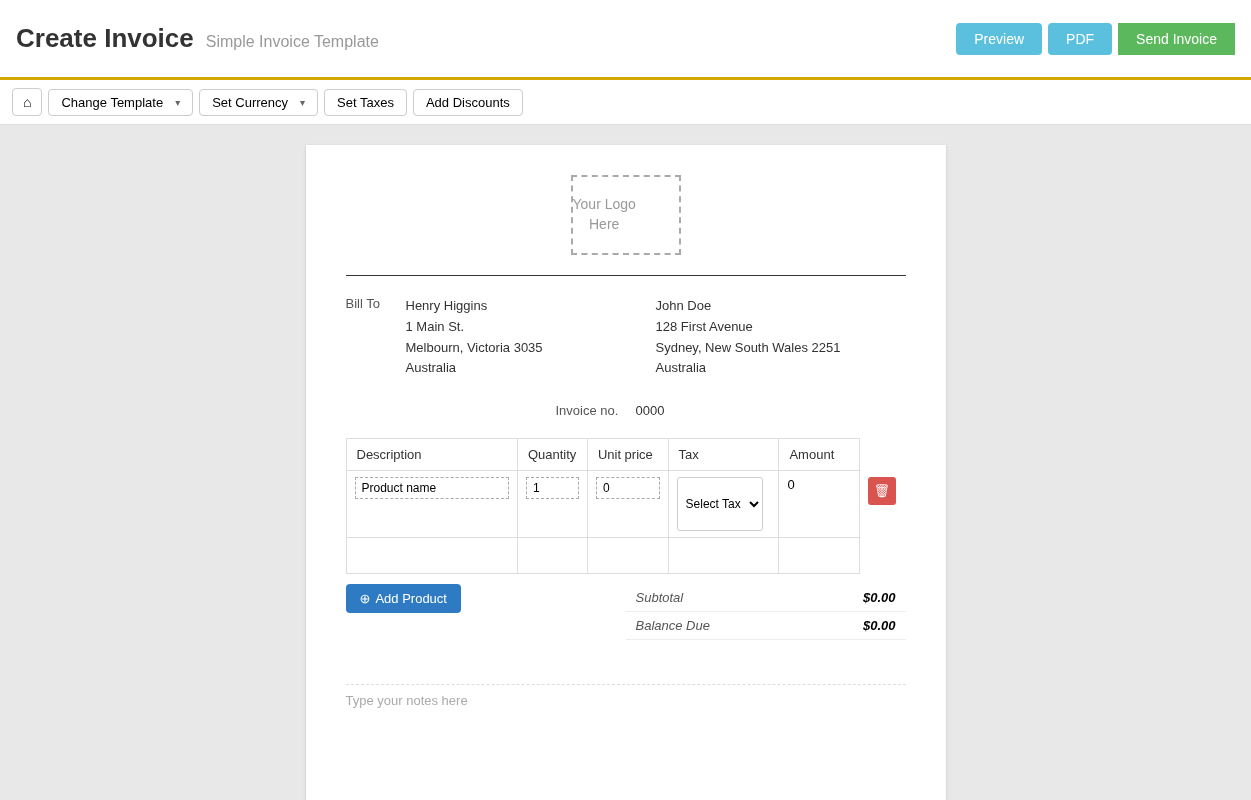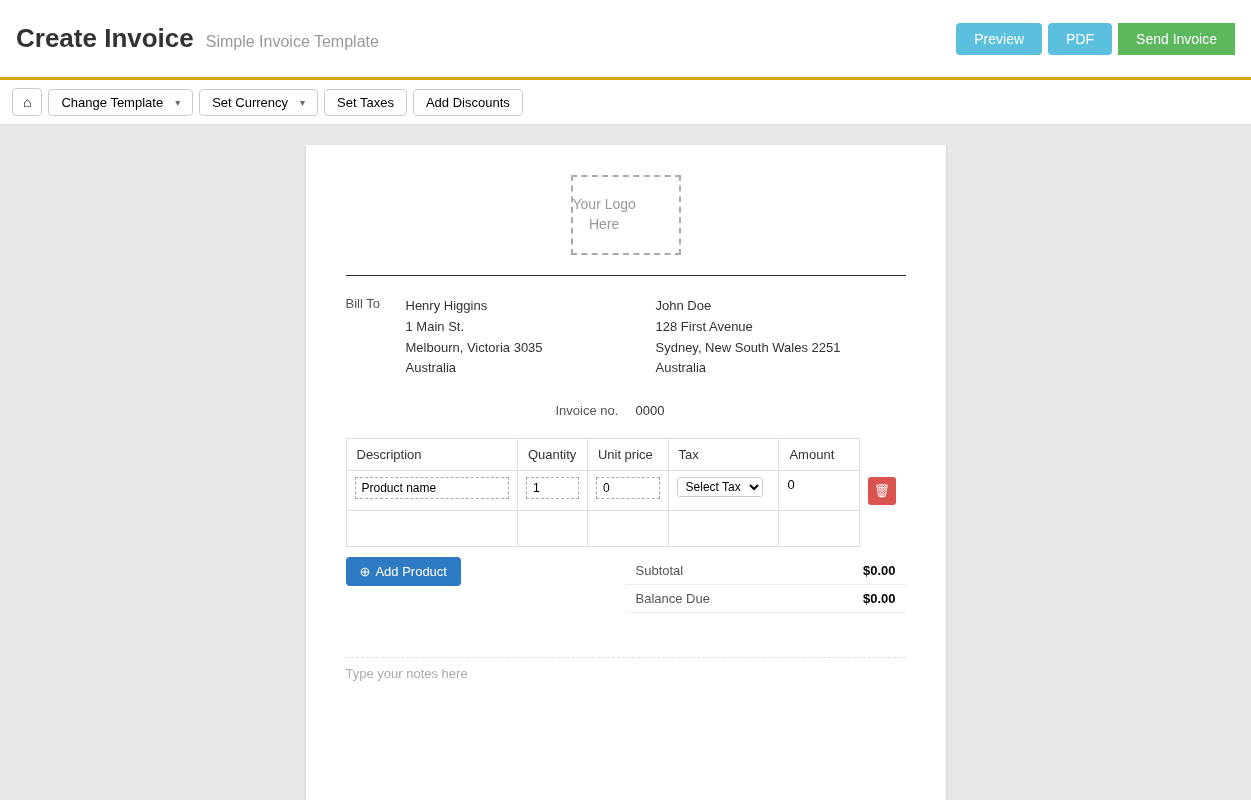--- a/index.html
+++ b/index.html
@@ -161,21 +161,21 @@
       background: transparent;
     }
     .tax-select-container {
       display: flex;
       align-items: center;
       gap: 2px;
     }
     .tax-select {
       border: 1px solid #ccc;
       border-radius: 3px;
-      padding: 1px 4px;
+      padding: 18px 4px;
       font-size: 12px;
       background: #fff;
       cursor: pointer;
     }
     .delete-btn {
       background: #d9534f;
       color: #fff;
       border: none;
       border-radius: 3px;
       width: 28px;
@@ -211,20 +211,21 @@
 
     
     .totals-section {
       display: flex;
       justify-content: flex-end;
       margin-bottom: 24px;
     }
     .totals-table {
       width: 280px;
       border-collapse: collapse;
+      font-style: italic;
     }
     .totals-table td {
       padding: 6px 10px;
       font-size: 13px;
       border-bottom: 1px solid #eee;
     }
     .totals-table td:first-child { color: #555; }
     .totals-table td:last-child { font-weight: bold; text-align: right; }
 
     

